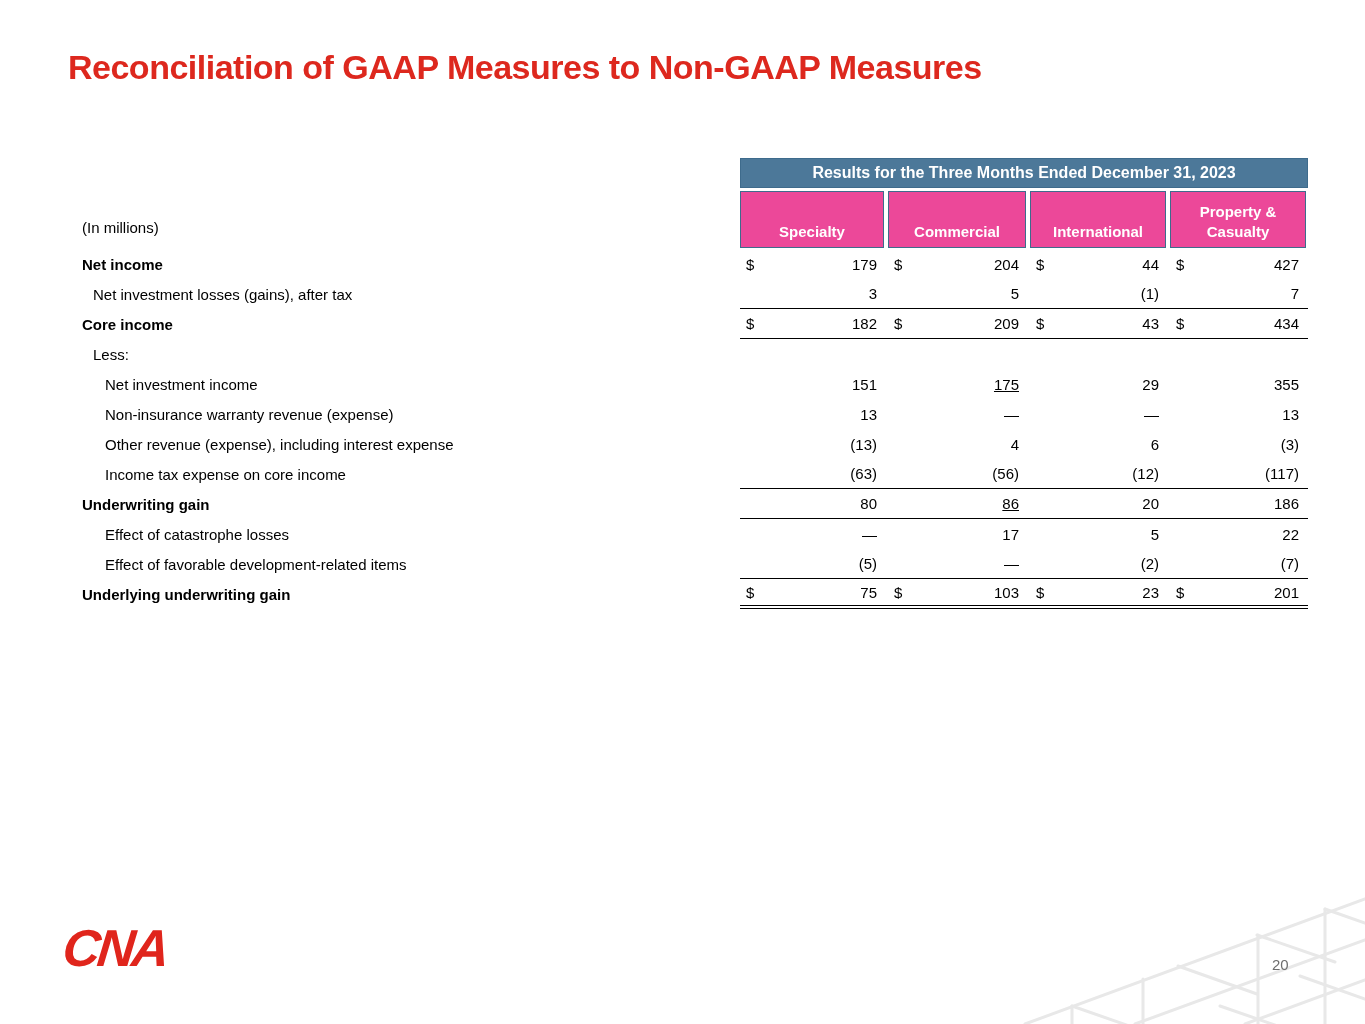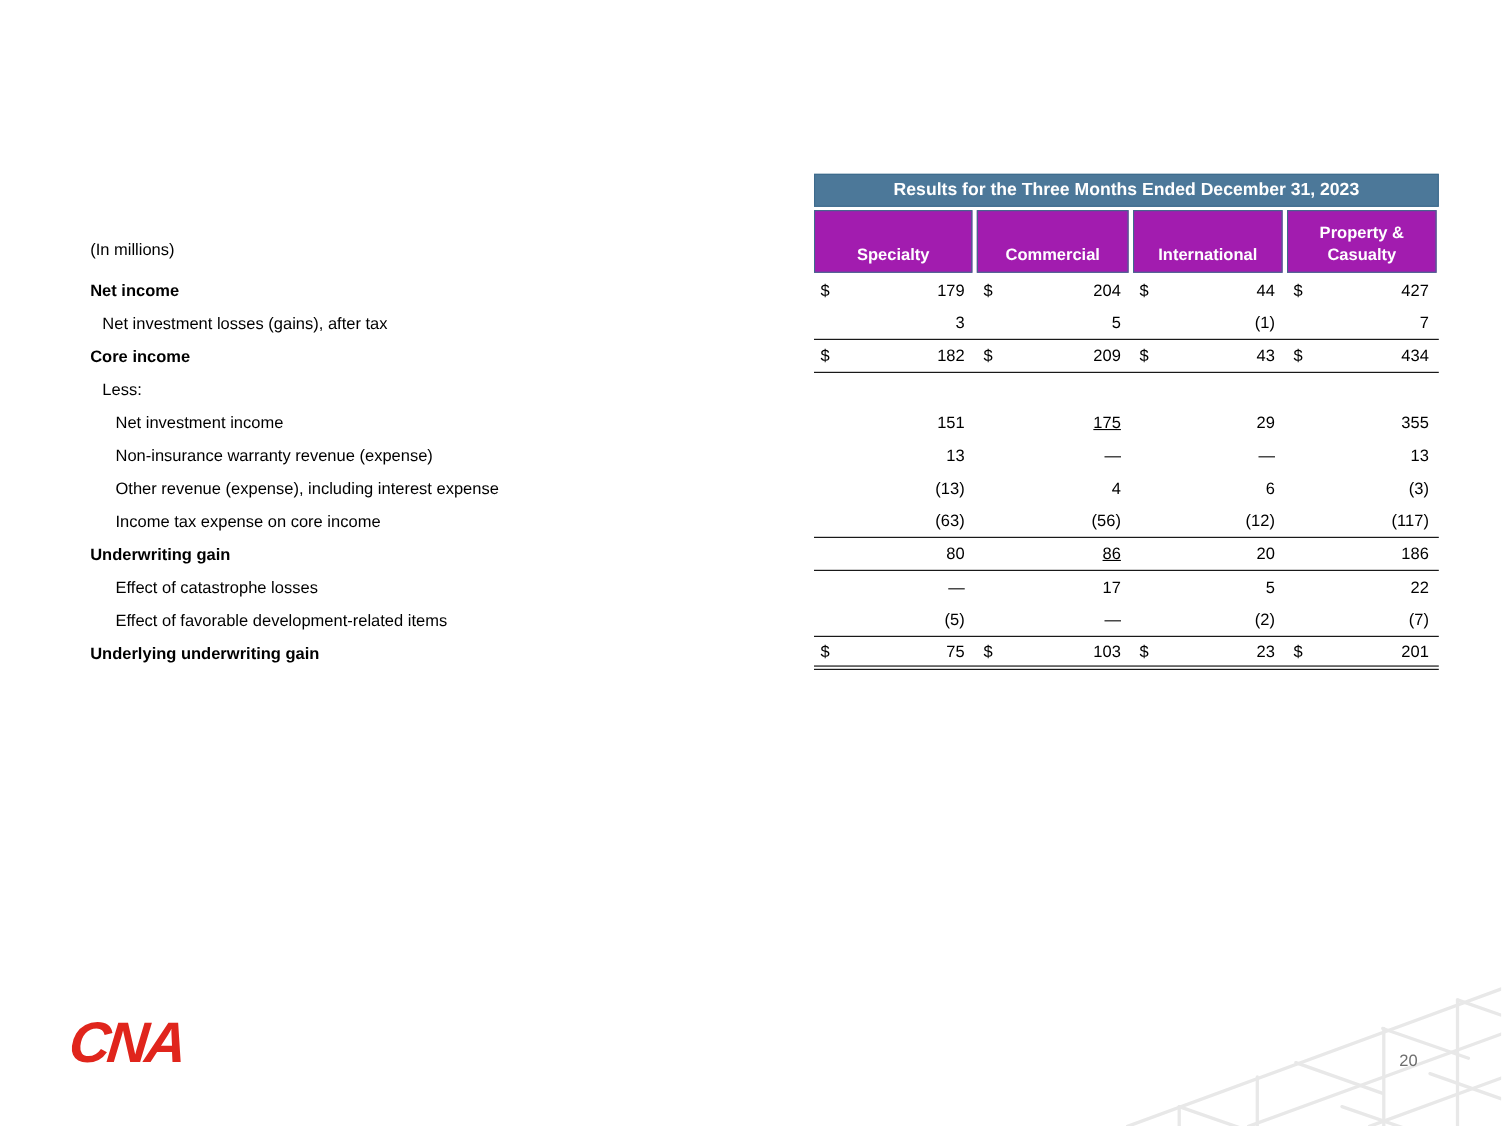--- a/index.html
+++ b/index.html
@@ -19,21 +19,21 @@
     background:#4C7899; border:1px solid #3E6B8C;
     color:#fff; font-size:16px; font-weight:bold;
     display:flex; align-items:center; justify-content:center;
     white-space:nowrap;
   }
   .colheads {
     position:absolute; left:740px; top:191px; width:568px; height:57px;
     display:flex; gap:4px;
   }
   .hcell {
-    background:#a21caf; border:1px solid #3E6B8C; color:#fff;
+    background:#ec4899; border:1px solid #3E6B8C; color:#fff;
     font-size:15px; font-weight:bold; text-align:center;
     display:flex; align-items:flex-end; justify-content:center;
     padding-bottom:5px; line-height:1.35;
   }
   .unit {
     position:absolute; left:82px; top:212px; height:24px;
     font-size:15px; display:flex; align-items:flex-end;
   }
   
   .rows { position:absolute; left:82px; top:249px; width:1226px; }
@@ -62,20 +62,21 @@
   .pageno {
     position:absolute; left:1272px; top:956px;
     font-size:15px; color:#6e6e6e;
   }
 </style>
 </head>
 <body>
 
 <div class="slide">
 
+  <h1 class="title">Reconciliation of GAAP Measures to Non-GAAP Measures</h1>
 
   <div class="banner">Results for the Three Months Ended December 31, 2023</div>
 
   <div class="colheads" id="colheads">
       <div class="hcell" style="width: 144px;">Specialty</div>
       <div class="hcell" style="width: 138px;">Commercial</div>
       <div class="hcell" style="width: 136px;">International</div>
       <div class="hcell" style="width: 136px;">Property &amp; Casualty</div>
     </div>
 

